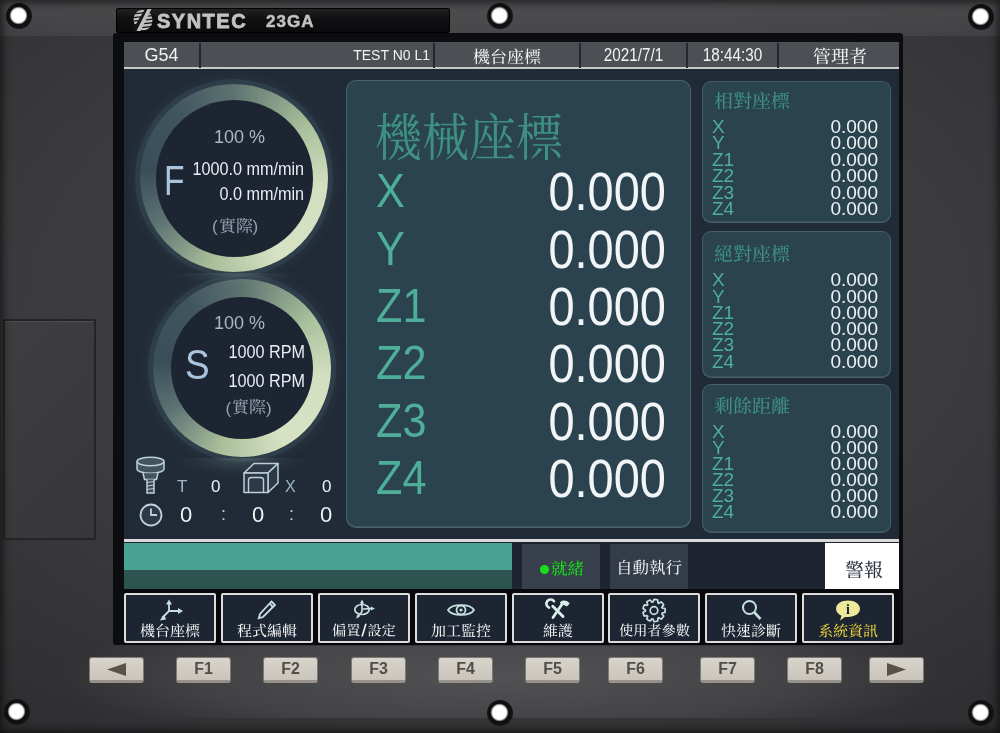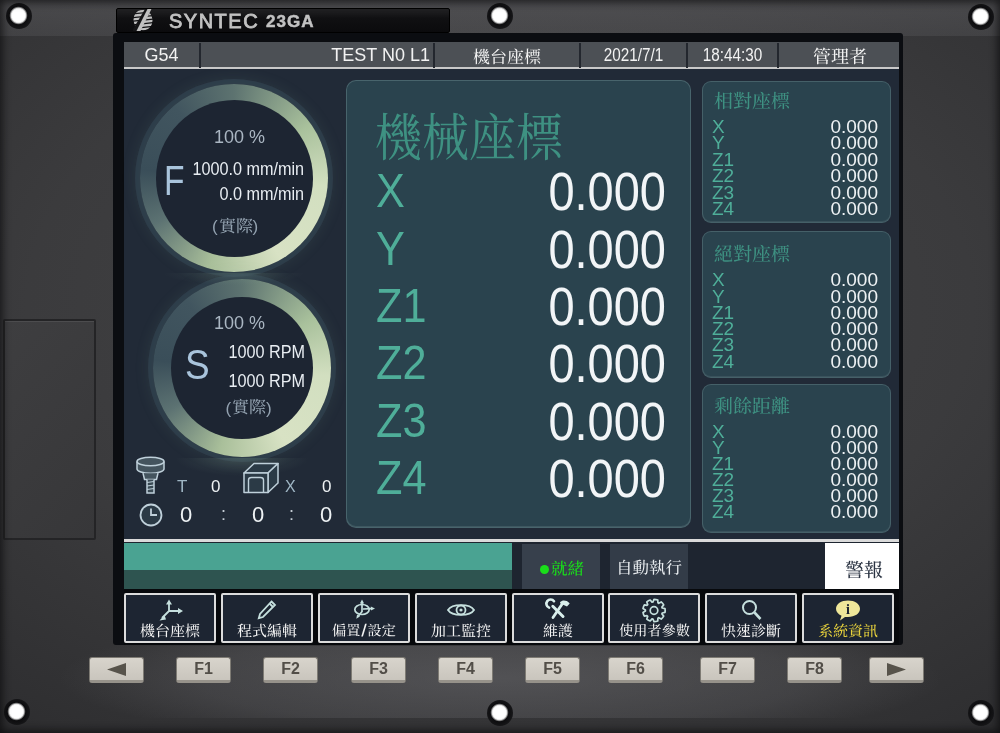--- a/index.html
+++ b/index.html
@@ -88,21 +88,21 @@
 <rect x="0" y="1" width="20" height="2.3"></rect>
 <rect x="0" y="4.6" width="20" height="2.3"></rect>
 <rect x="0" y="8.2" width="20" height="2.3"></rect>
 <rect x="0" y="11.8" width="20" height="2.3"></rect>
 <rect x="0" y="15.4" width="20" height="2.3"></rect>
 <rect x="0" y="19" width="20" height="2.3"></rect>
 </g>
 <path d="M13 0 L20 0 L7 22 L0 22 Z" fill="#141416" transform="translate(-1,0)"></path>
 <path d="M16 0 L20 0 L9 22 L5 22 Z" fill="#c0c0c0" transform="translate(-1.5,0)"></path>
 </svg>
-<div class="abs" style="left:169px;top:10px;width:200px;color:#c2c2c2;font-size:20px;font-weight:normal;letter-spacing:1.5px;-webkit-text-stroke:0.8px #c2c2c2">SYNTEC</div>
+<div class="abs" style="left:157px;top:10px;width:200px;color:#c2c2c2;font-size:20px;font-weight:bold;letter-spacing:1.5px;-webkit-text-stroke:0.8px #c2c2c2">SYNTEC</div>
 <div class="abs" style="left:266px;top:12px;width:90px;color:#c2c2c2;font-size:17px;font-weight:bold;letter-spacing:1px;-webkit-text-stroke:0.5px #c2c2c2">23GA</div>
 <div class="screw" style="left:6px;top:3px"></div>
 <div class="screw" style="left:487px;top:3px"></div>
 <div class="screw" style="left:968px;top:4px"></div>
 <div class="screw" style="left:4px;top:699px"></div>
 <div class="screw" style="left:487px;top:700px"></div>
 <div class="screw" style="left:968px;top:700px"></div>
 <div class="key" style="left:89px;top:657px"><svg width="19" height="13" viewBox="0 0 19 13" style="margin-top:5px">
       <path d="M0 6.5 L19 0 L19 13 Z" fill="#57534b"></path>
     </svg></div>
@@ -119,21 +119,21 @@
     </svg></div>
 <div class="abs" style="left:113px;top:33px;width:790px;height:612px;background:#0b0d11;border-radius:3px"></div>
 <div class="abs" style="left:124px;top:42px;width:775px;height:599px;background:#212a37"></div>
 <div class="abs" style="left:124px;top:42px;width:775px;height:27px;background:#4c5055;border-bottom:2px solid #c9c9c9"></div>
 <div class="abs" style="left:199px;top:43px;width:2px;height:25px;background:#23272e"></div>
 <div class="abs" style="left:433px;top:43px;width:2px;height:25px;background:#23272e"></div>
 <div class="abs" style="left:579px;top:43px;width:2px;height:25px;background:#23272e"></div>
 <div class="abs" style="left:686px;top:43px;width:2px;height:25px;background:#23272e"></div>
 <div class="abs" style="left:777px;top:43px;width:2px;height:25px;background:#23272e"></div>
 <div style="color:#f2f2f2;font-size:18px;line-height:27px;position:absolute;top:42px;text-align:center;left:124px;width:75px">G54</div>
-<div style="color:#f2f2f2;font-size:18px;line-height:27px;position:absolute;top:42px;text-align:center;left:199px;width:231px;text-align:right">TEST N0 L1</div>
+<div style="color:#f2f2f2;font-size:14px;line-height:27px;position:absolute;top:42px;text-align:center;left:199px;width:231px;text-align:right">TEST N0 L1</div>
 <svg style="position:absolute;left:473.0px;top:47.8px;fill:#f2f2f2;" width="68.0" height="17.0" viewBox="0 0 4000 1000">
     <use href="#g22" x="0"></use>
     <use href="#g6" x="1000"></use>
     <use href="#g14" x="2000"></use>
     <use href="#g21" x="3000"></use>
   </svg>
 <div style="color:#f2f2f2;font-size:18px;line-height:27px;position:absolute;top:42px;text-align:center;left:581px;width:105px;transform:scaleX(0.85)">2021/7/1</div>
 <div style="color:#f2f2f2;font-size:18px;line-height:27px;position:absolute;top:42px;text-align:center;left:688px;width:89px;transform:scaleX(0.85)">18:44:30</div>
 <svg style="position:absolute;left:813.0px;top:47.3px;fill:#f2f2f2;" width="54.0" height="18.0" viewBox="0 0 3000 1000">
     <use href="#g28" x="0"></use>

